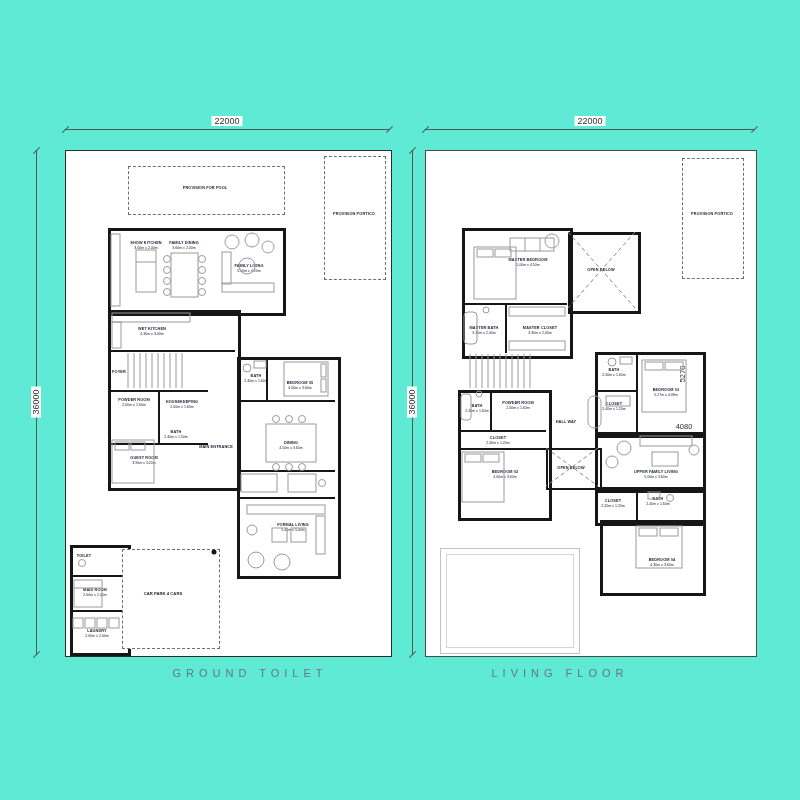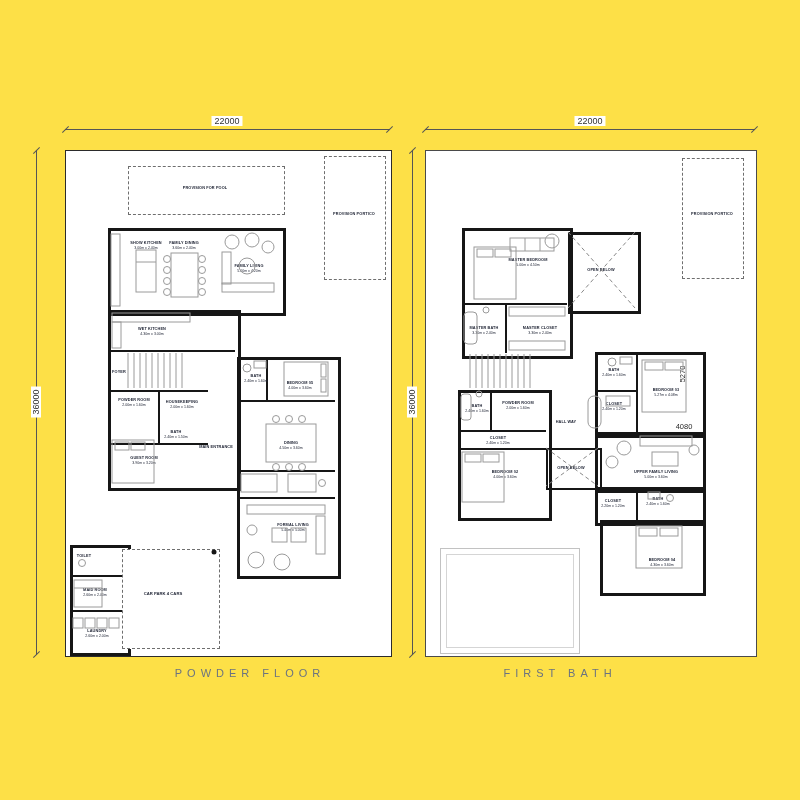--- a/index.html
+++ b/index.html
@@ -1,16 +1,16 @@
 <!DOCTYPE html>
 <html><head>
 <meta charset="utf-8">
 <style>
   html,body{margin:0;padding:0;background:#fff;}
-  #canvas{position:relative;width:800px;height:800px;background:#fde047;overflow:hidden;
+  #canvas{position:relative;width:800px;height:800px;background:#5eead4;overflow:hidden;
           font-family:"Liberation Sans",sans-serif;}
   .site{position:absolute;border:1.6px solid #2b2b2b;background:#fff;}
   .site.light{border-color:#4a4a4a;border-width:1px;}
   .dashed{position:absolute;border:1.2px dashed #6e6e6e;background:#fff;}
   .wall{position:absolute;border:3px solid #161616;}
   .wall.thin{border-width:2px;}
   .part{position:absolute;background:#161616;}
   .rl{position:absolute;transform:translate(-50%,-50%) scale(0.55);text-align:center;
       white-space:nowrap;color:#232838;line-height:1.25;}
   .rl .rn{font-size:7px;font-weight:bold;letter-spacing:.2px;}
@@ -133,21 +133,21 @@
   </div>
   <div class="rl" style="left:95px;top:592px">
     <div class="rn">MAID ROOM</div>
     <div class="rd">2.60m x 2.40m</div>
   </div>
   <div class="rl" style="left:97px;top:633px">
     <div class="rn">LAUNDRY</div>
     <div class="rd">2.60m x 2.00m</div>
   </div>
 
-  <div class="title" style="left:250px;top:673px">POWDER FLOOR</div>
+  <div class="title" style="left:250px;top:673px">GROUND TOILET</div>
 
   <div class="site light" style="left:425px;top:150px;width:330px;height:505px"></div>
 
   <div class="dimh" style="left:425px;top:129px;width:330px"></div>
   <div class="tick" style="left:421px;top:129px"></div>
   <div class="tick" style="left:750px;top:129px"></div>
   <div class="dimlab" style="left:590px;top:121px">22000</div>
 
   <div class="dimv" style="left:412px;top:150px;height:505px"></div>
   <div class="tick" style="left:408px;top:150px"></div>
@@ -240,21 +240,21 @@
   </div>
   <div class="rl" style="left:658px;top:501px">
     <div class="rn">BATH</div>
     <div class="rd">2.40m x 1.60m</div>
   </div>
   <div class="rl" style="left:662px;top:562px">
     <div class="rn">BEDROOM 04</div>
     <div class="rd">4.30m x 3.60m</div>
   </div>
 
-  <div class="title" style="left:560px;top:673px">FIRST BATH</div>
+  <div class="title" style="left:560px;top:673px">LIVING FLOOR</div>
 
   <svg class="layer" width="800" height="800" viewBox="0 0 800 800">
     <g stroke="#9a9a9a" stroke-width="1" fill="none">
 
       <rect x="111" y="234" width="9" height="72"></rect>
       <rect x="136" y="250" width="20" height="42"></rect>
         <line x1="136" y1="262" x2="156" y2="262"></line>
       <rect x="171" y="253" width="27" height="44"></rect>
       <circle cx="167" cy="259" r="3.5"></circle>
         <circle cx="167" cy="270" r="3.5"></circle>

